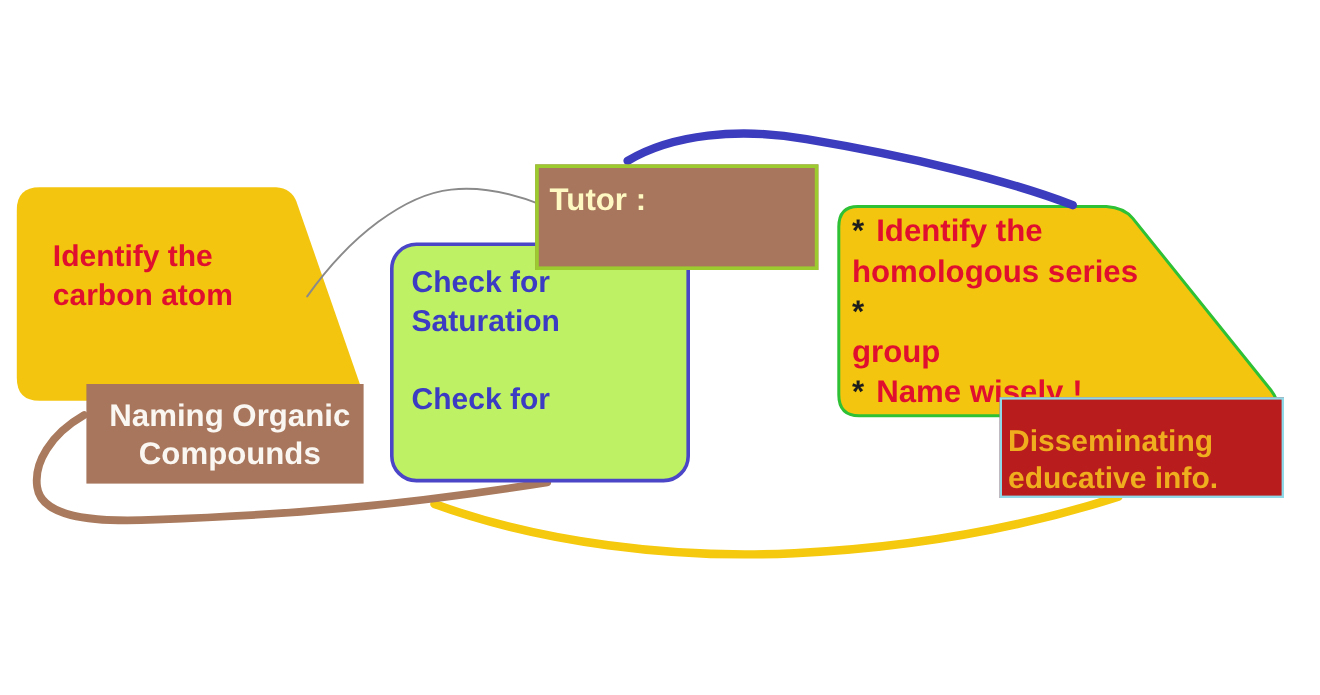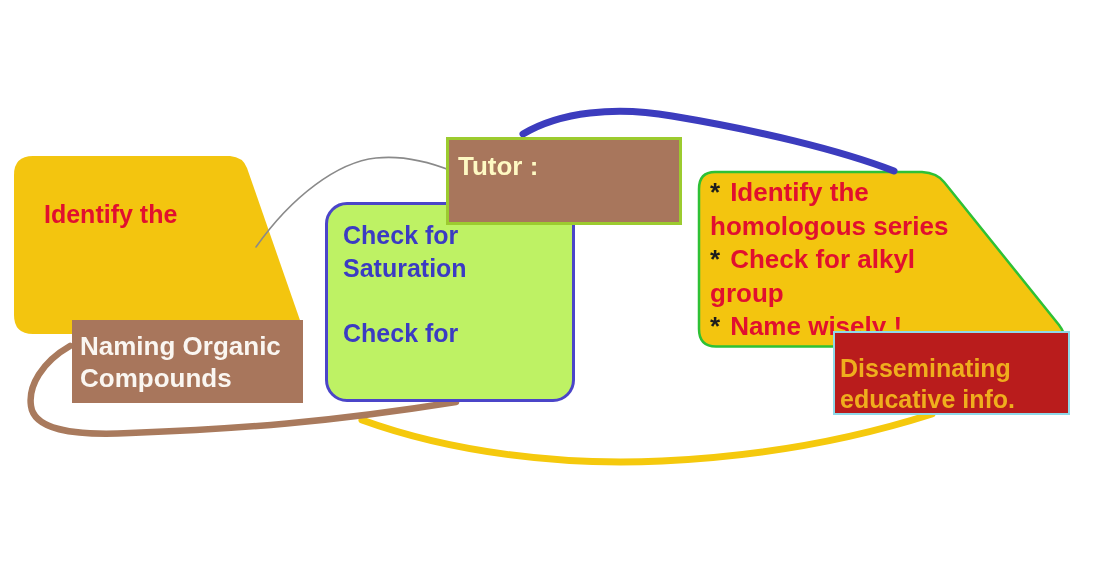--- a/index.html
+++ b/index.html
@@ -9,21 +9,21 @@
     font-family:"Liberation Sans", sans-serif;
   }
   .abs{position:absolute;}
   .lbl{font-weight:bold;white-space:nowrap;}
   #shape-layer{position:absolute;left:0;top:0;z-index:1;}
 
   
   #left-shape-label{left:44px;top:198px;z-index:2;font-size:25px;line-height:32px;color:#e10f2f;}
 
   
-  #naming-box{left:72px;top:320px;width:231px;height:83px;background:#a8765c;z-index:2;}
+  #naming-box{left:72px;top:320px;width:231px;height:83px;background:#a8765c;z-index:2;text-align:center;}
   #naming-box .txt{padding:10px 0 0 8px;font-size:26px;line-height:32px;color:#faf6f1;}
 
   
   #orange-box{left:325px;top:202px;width:250px;height:200px;background:#bef264;
     border:3px solid #4b45c8;border-radius:22px;box-sizing:border-box;z-index:3;}
   #orange-box .txt{padding:14px 0 0 15px;font-size:25px;line-height:32.5px;color:#3b3bc3;}
   #orange-box .txt div{min-height:32.5px;}
 
   
   #tutor-box{left:446px;top:137px;width:236px;height:88px;background:#a8765c;
@@ -54,20 +54,21 @@
 
   <path d="M 70 346 C 42 362, 28 386, 31 406 C 34 429, 70 436, 130 433 C 240 429, 330 422, 456 402" fill="none" stroke="#a97a5d" stroke-width="6.5" stroke-linecap="round"></path>
 
   <path d="M 256 247 C 292 196, 338 162, 376 158 C 404 155, 432 163, 452 171" fill="none" stroke="#8a8a8a" stroke-width="1.6" stroke-linecap="round"></path>
 
   <path d="M 523 134 C 560 112, 615 106, 672 116 C 756 130, 840 150, 894 171" fill="none" stroke="#3c3cbe" stroke-width="7" stroke-linecap="round"></path>
 </svg>
 
 <div id="left-shape-label" class="abs lbl">
   <div>Identify the</div>
+  <div>carbon atom</div>
 </div>
 
 <div id="naming-box" class="abs">
   <div class="txt lbl">
     <div>Naming Organic</div>
     <div>Compounds</div>
   </div>
 </div>
 
 <div id="orange-box" class="abs">
@@ -89,21 +90,20 @@
   <div class="rline">
     <span class="bullet">*</span>
     <span>Identify the</span>
   </div>
   <div class="rline">
     <span class="bullet"></span>
     <span>homologous series</span>
   </div>
   <div class="rline">
     <span class="bullet">*</span>
-    <span>Check for alkyl</span>
   </div>
   <div class="rline">
     <span class="bullet"></span>
     <span>group</span>
   </div>
   <div class="rline">
     <span class="bullet">*</span>
     <span>Name wisely !</span>
   </div>
 </div>

